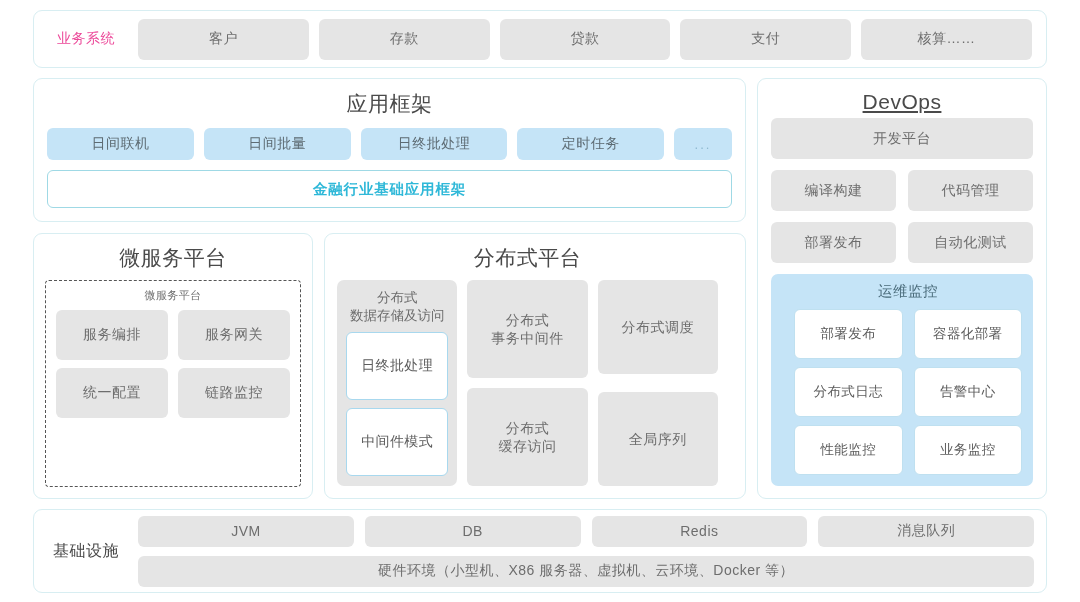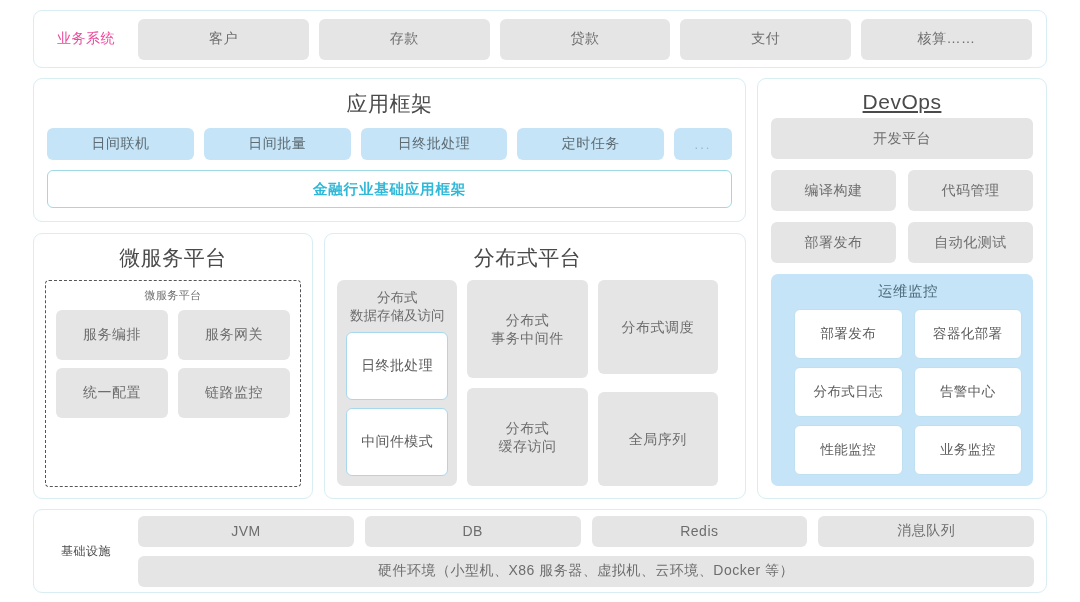--- a/index.html
+++ b/index.html
@@ -172,21 +172,21 @@
   .ops-grid .wbox { font-size: 13.5px; border-color: #bfe0f0; }
 
   
   .infra-row {
     display: flex; align-items: center;
     height: 84px;
     flex: none;
     padding: 0 12px 0 0;
   }
   .infra-label {
-    width: 104px; text-align: center; font-size: 12px; color: #4a4a4a;
+    width: 104px; text-align: center; font-size: 16px; color: #4a4a4a;
     letter-spacing: .5px; flex: none;
   }
   .infra-stack { flex: 1; display: flex; flex-direction: column; gap: 9px; }
   .infra-top { display: flex; gap: 11px; }
   .infra-top .gbox { flex: 1; height: 31px; font-size: 14px; }
   .infra-bottom .gbox { width: 100%; height: 31px; font-size: 14px; }
 </style>
 </head>
 <body>
 

